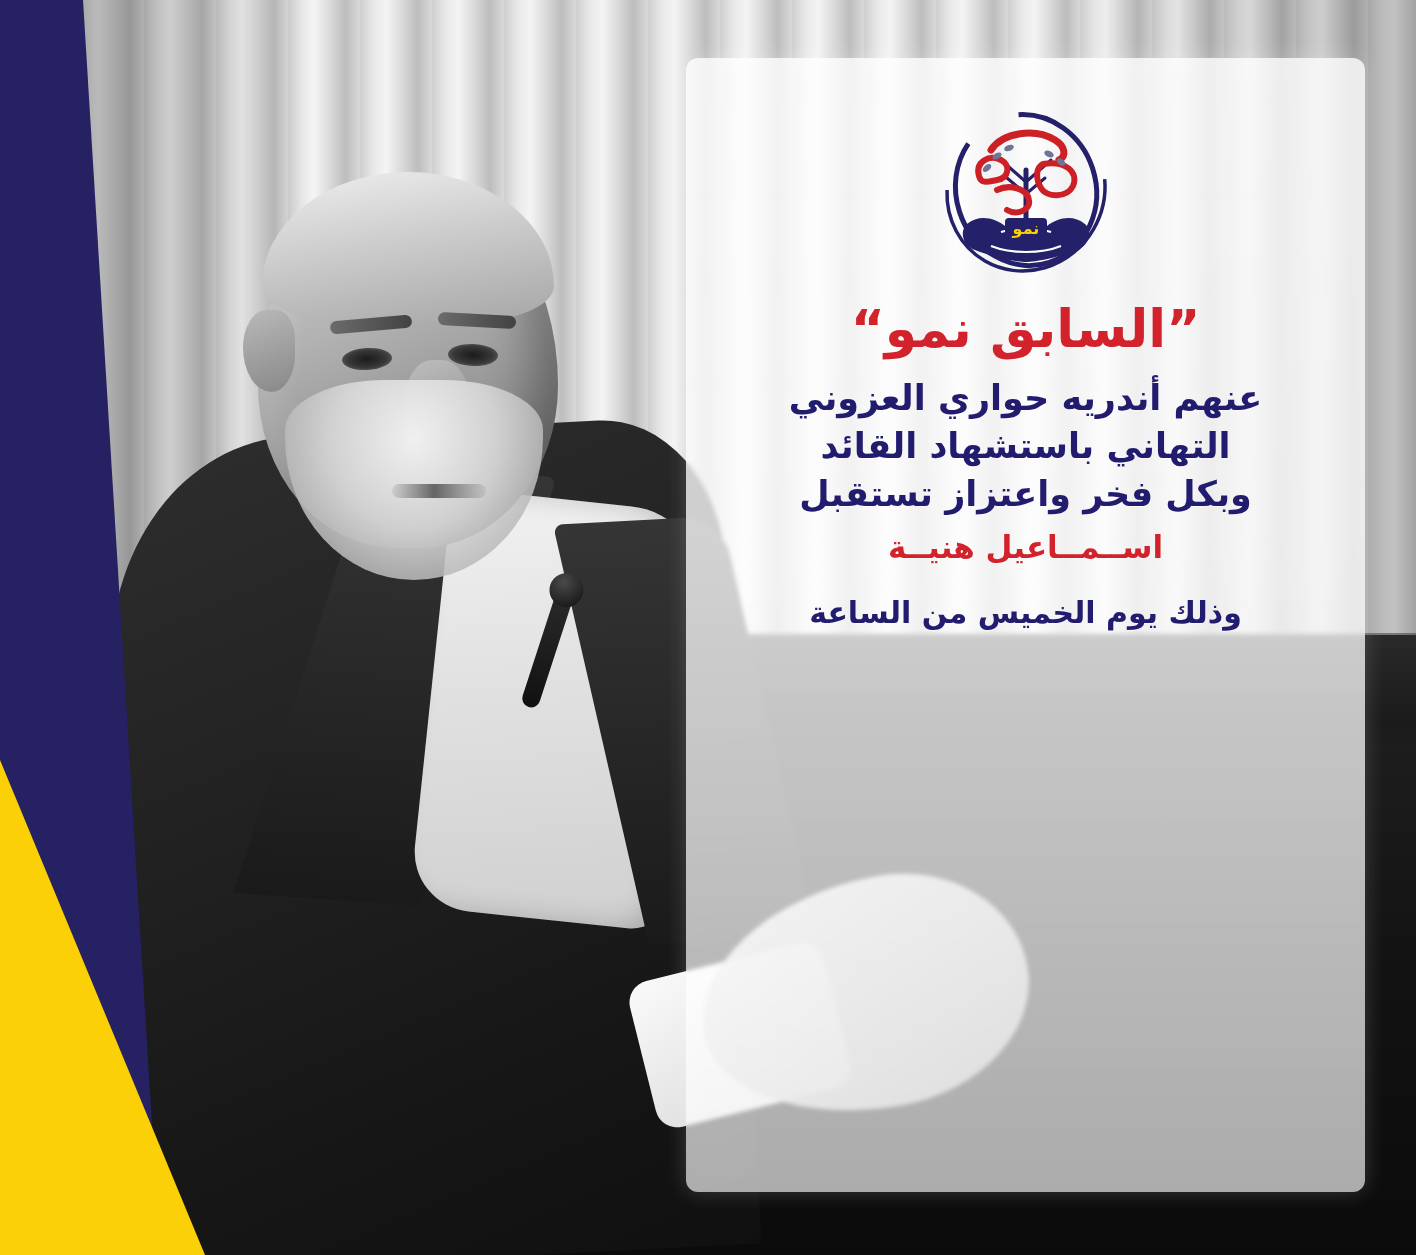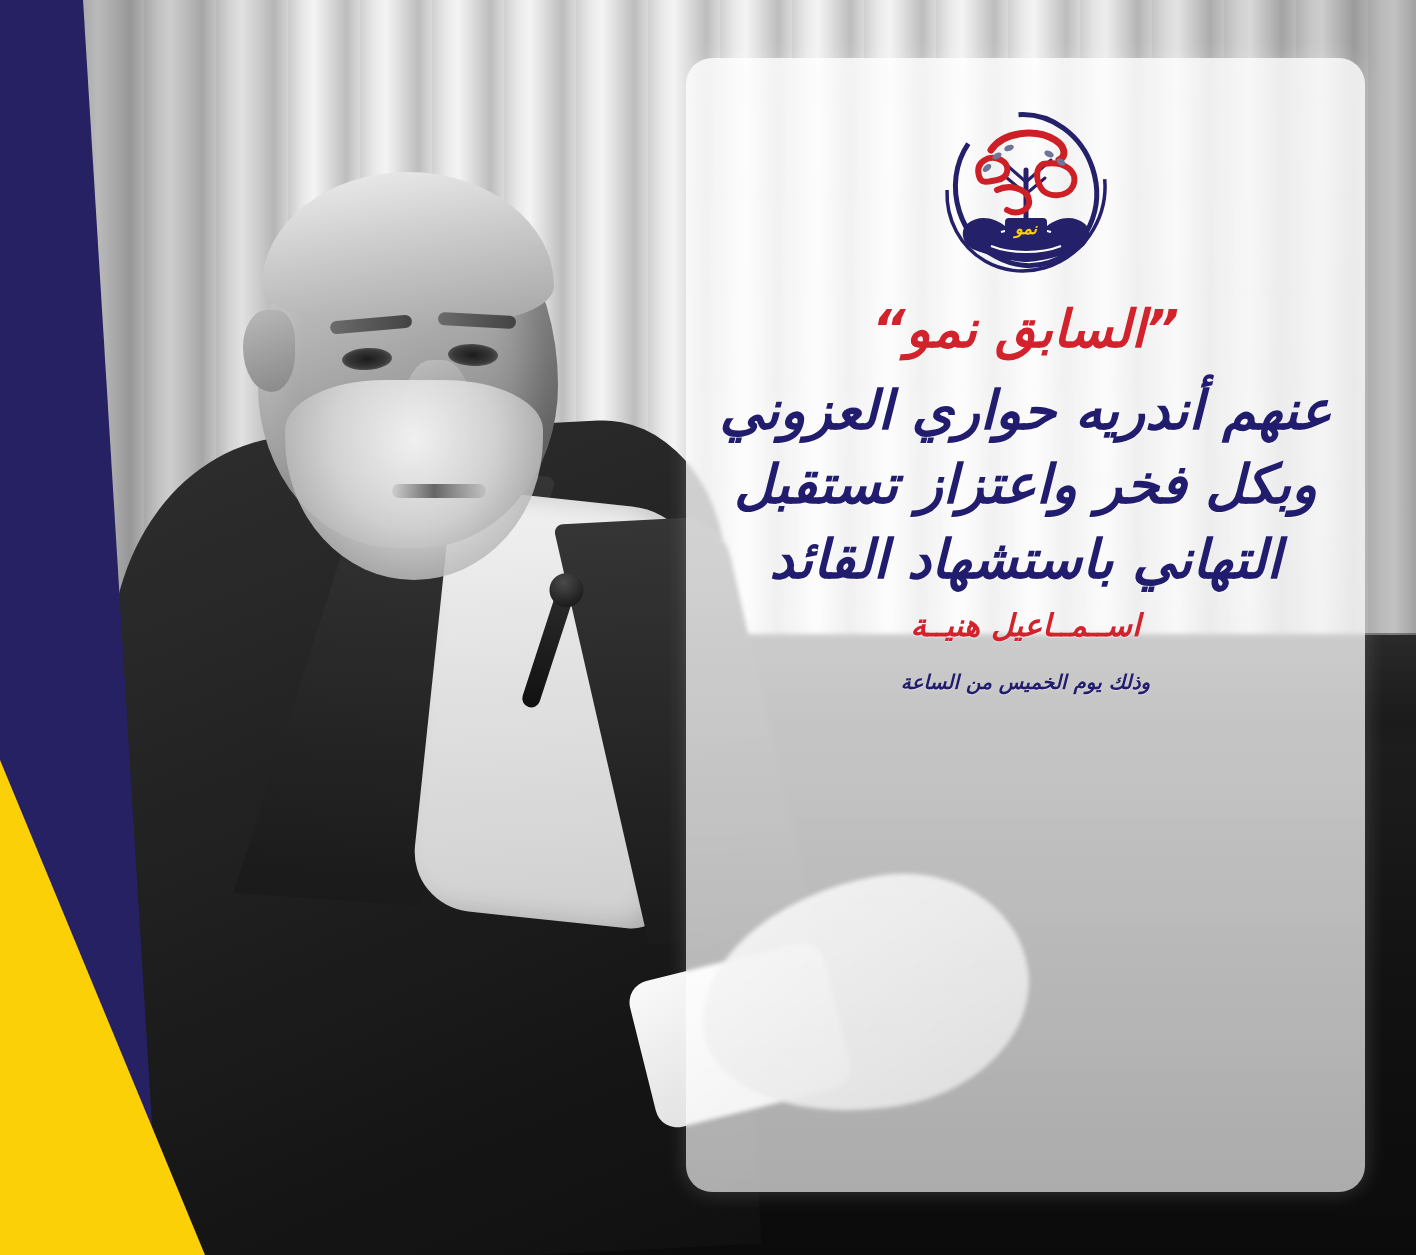--- a/index.html
+++ b/index.html
@@ -203,32 +203,31 @@
   }
   .band svg { display: block; width: 100%; height: 100%; }
 
   
   .card {
     position: absolute;
     left: 686px;
     top: 58px;
     width: 679px;
     height: 1134px;
-    border-radius: 26px;
+    border-radius: 12px;
     background: linear-gradient(180deg, rgba(255,255,255,.80) 0%, rgba(255,255,255,.78) 42%, rgba(255,255,255,.72) 70%, rgba(255,255,255,.66) 100%);
     backdrop-filter: blur(2px);
     box-shadow: 0 0 22px rgba(255,255,255,.18);
     display: flex;
     flex-direction: column;
     align-items: center;
     box-sizing: border-box;
     padding: 36px 26px 30px;
     text-align: center;
     direction: rtl;
-    font-style: italic;
   }
 
   
   .logo-wrap {
     width: 190px; height: 190px;
     margin: 4px 0 8px;
     position: relative;
   }
   .logo-wrap svg { width: 100%; height: 100%; display: block; }
 
@@ -237,38 +236,38 @@
     color: #d2222b;
     font-size: 52px;
     font-weight: bold;
     line-height: 1.15;
     letter-spacing: 0;
     margin: 4px 0 14px;
     text-shadow: 0 1px 0 rgba(255,255,255,.6);
   }
   .line-navy {
     color: #211c6e;
-    font-size: 54px;
+    font-size: 35px;
     font-weight: bold;
     line-height: 1.38;
     margin: 0;
     text-shadow: 0 1px 0 rgba(255,255,255,.45);
   }
   .name-red {
     color: #d2222b;
     font-size: 31px;
     font-weight: bold;
     line-height: 1.3;
     letter-spacing: 2px;
     margin: 8px 0 18px;
     text-shadow: 0 1px 0 rgba(255,255,255,.5);
   }
   .detail-navy {
     color: #211c6e;
-    font-size: 20px;
+    font-size: 30px;
     font-weight: bold;
     line-height: 1.85;
     margin: 0;
     text-shadow: 0 1px 0 rgba(255,255,255,.4);
   }
   .detail-gap { height: 14px; }
   .spacer { flex: 1 1 auto; }
 </style>
 </head>
 <body>
@@ -335,22 +334,22 @@
         <path d="M60 148 C80 156, 110 156, 130 148" stroke="#ffffff" stroke-width="2" fill="none"></path>
 
         <rect x="74" y="120" width="42" height="22" rx="4" fill="#24206a"></rect>
         <text x="95" y="136" text-anchor="middle" font-size="16" font-weight="bold" fill="#fcd006" font-family="DejaVu Sans, sans-serif">نمو</text>
       </svg>
     </div>
 
     <div class="title-red">”السابق نمو“</div>
 
     <div class="line-navy">عنهم أندريه حواري العزوني</div>
+    <div class="line-navy">التهاني باستشهاد القائد</div>
     <div class="line-navy">وبكل فخر واعتزاز تستقبل</div>
-    <div class="line-navy">التهاني باستشهاد القائد</div>
 
     <div class="name-red">اســمــاعيل هنيــة</div>
 
     <div class="detail-navy">وذلك يوم الخميس من الساعة</div>
     <div class="detail-gap"></div>
 
     <div class="spacer"></div>
   </div>
 
 </div>

